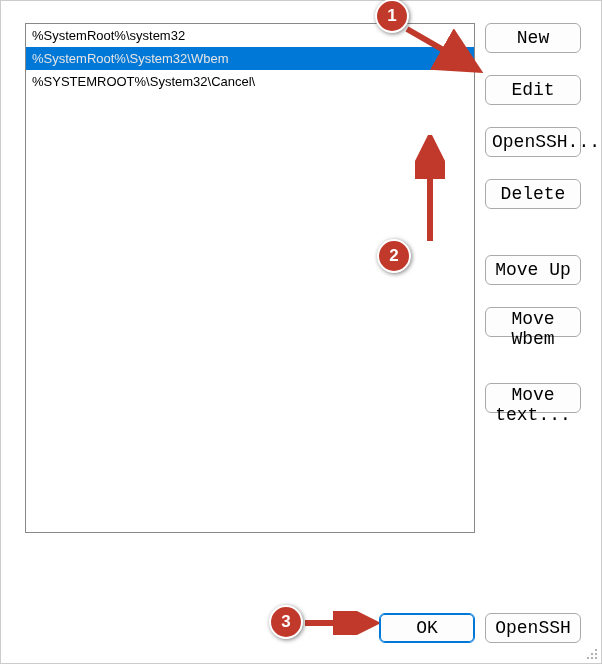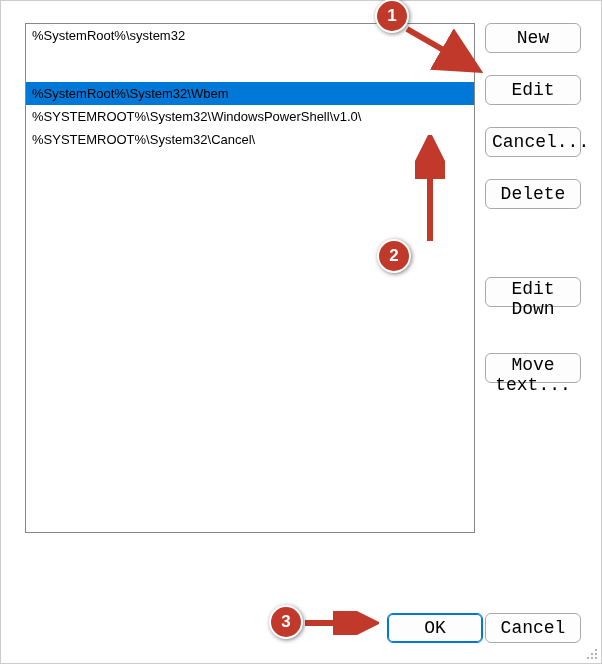--- a/index.html
+++ b/index.html
@@ -54,22 +54,21 @@
   }
   .list-item {
     padding: 4px 6px;
     font-size: 13px;
     color: #000;
     white-space: nowrap;
     cursor: default;
   }
   .list-item.selected {
     background: #0078d7;
-    color: #000000;
-    margin-top: 35px;
+    color: #e5e5e5;
   }
   .btncol {
     width: 96px;
     display: flex;
     flex-direction: column;
     gap: 0;
   }
   .winbtn {
     width: 96px;
     height: 30px;
@@ -81,21 +80,21 @@
     cursor: pointer;
     font-family: Liberation Mono, monospace;
   }
   .btncol .spacer-sm { height: 22px; }
   .btncol .spacer-lg { height: 46px; }
   .footer {
     position: absolute;
     bottom: 20px;
     right: 20px;
     display: flex;
-    gap: 2px;
+    gap: 10px;
   }
   .footer .winbtn.default {
     border-color: #0078d7;
     box-shadow: 0 0 0 1px #0078d7 inset;
   }
   
   .callout {
     position: absolute;
     width: 34px;
     height: 34px;
@@ -127,42 +126,42 @@
 </head>
 <body>
 
 <div class="dialog">
 
 
   <div class="content">
     <div class="listbox">
       <div class="list-item">%SystemRoot%\system32</div>
       <div class="list-item selected">%SystemRoot%\System32\Wbem</div>
-      <div class="list-item">%SYSTEMROOT%\System32\WindowsPowerShell\v1.0\</div>
       <div class="list-item">%SYSTEMROOT%\System32\Cancel\</div>
     </div>
     <div class="btncol">
       <button class="winbtn">New</button>
       <div class="spacer-sm"></div>
       <button class="winbtn">Edit</button>
       <div class="spacer-sm"></div>
-      <button class="winbtn">Cancel...</button>
+      <button class="winbtn">OpenSSH...</button>
       <div class="spacer-sm"></div>
       <button class="winbtn">Delete</button>
       <div class="spacer-lg"></div>
-      <div class="spacer-sm"></div>
-      <button class="winbtn">Edit Down</button>
+      <button class="winbtn">Move Up</button>
+      <div class="spacer-sm"></div>
+      <button class="winbtn">Move Wbem</button>
       <div class="spacer-lg"></div>
       <button class="winbtn">Move text...</button>
     </div>
   </div>
 
   <div class="footer">
     <button class="winbtn default">OK</button>
-    <button class="winbtn">Cancel</button>
+    <button class="winbtn">OpenSSH</button>
   </div>
 
   <svg class="resize-grip" viewBox="0 0 14 14">
     <circle cx="12" cy="4" r="1" fill="#999"></circle>
     <circle cx="8" cy="8" r="1" fill="#999"></circle>
     <circle cx="12" cy="8" r="1" fill="#999"></circle>
     <circle cx="4" cy="12" r="1" fill="#999"></circle>
     <circle cx="8" cy="12" r="1" fill="#999"></circle>
     <circle cx="12" cy="12" r="1" fill="#999"></circle>
   </svg>

